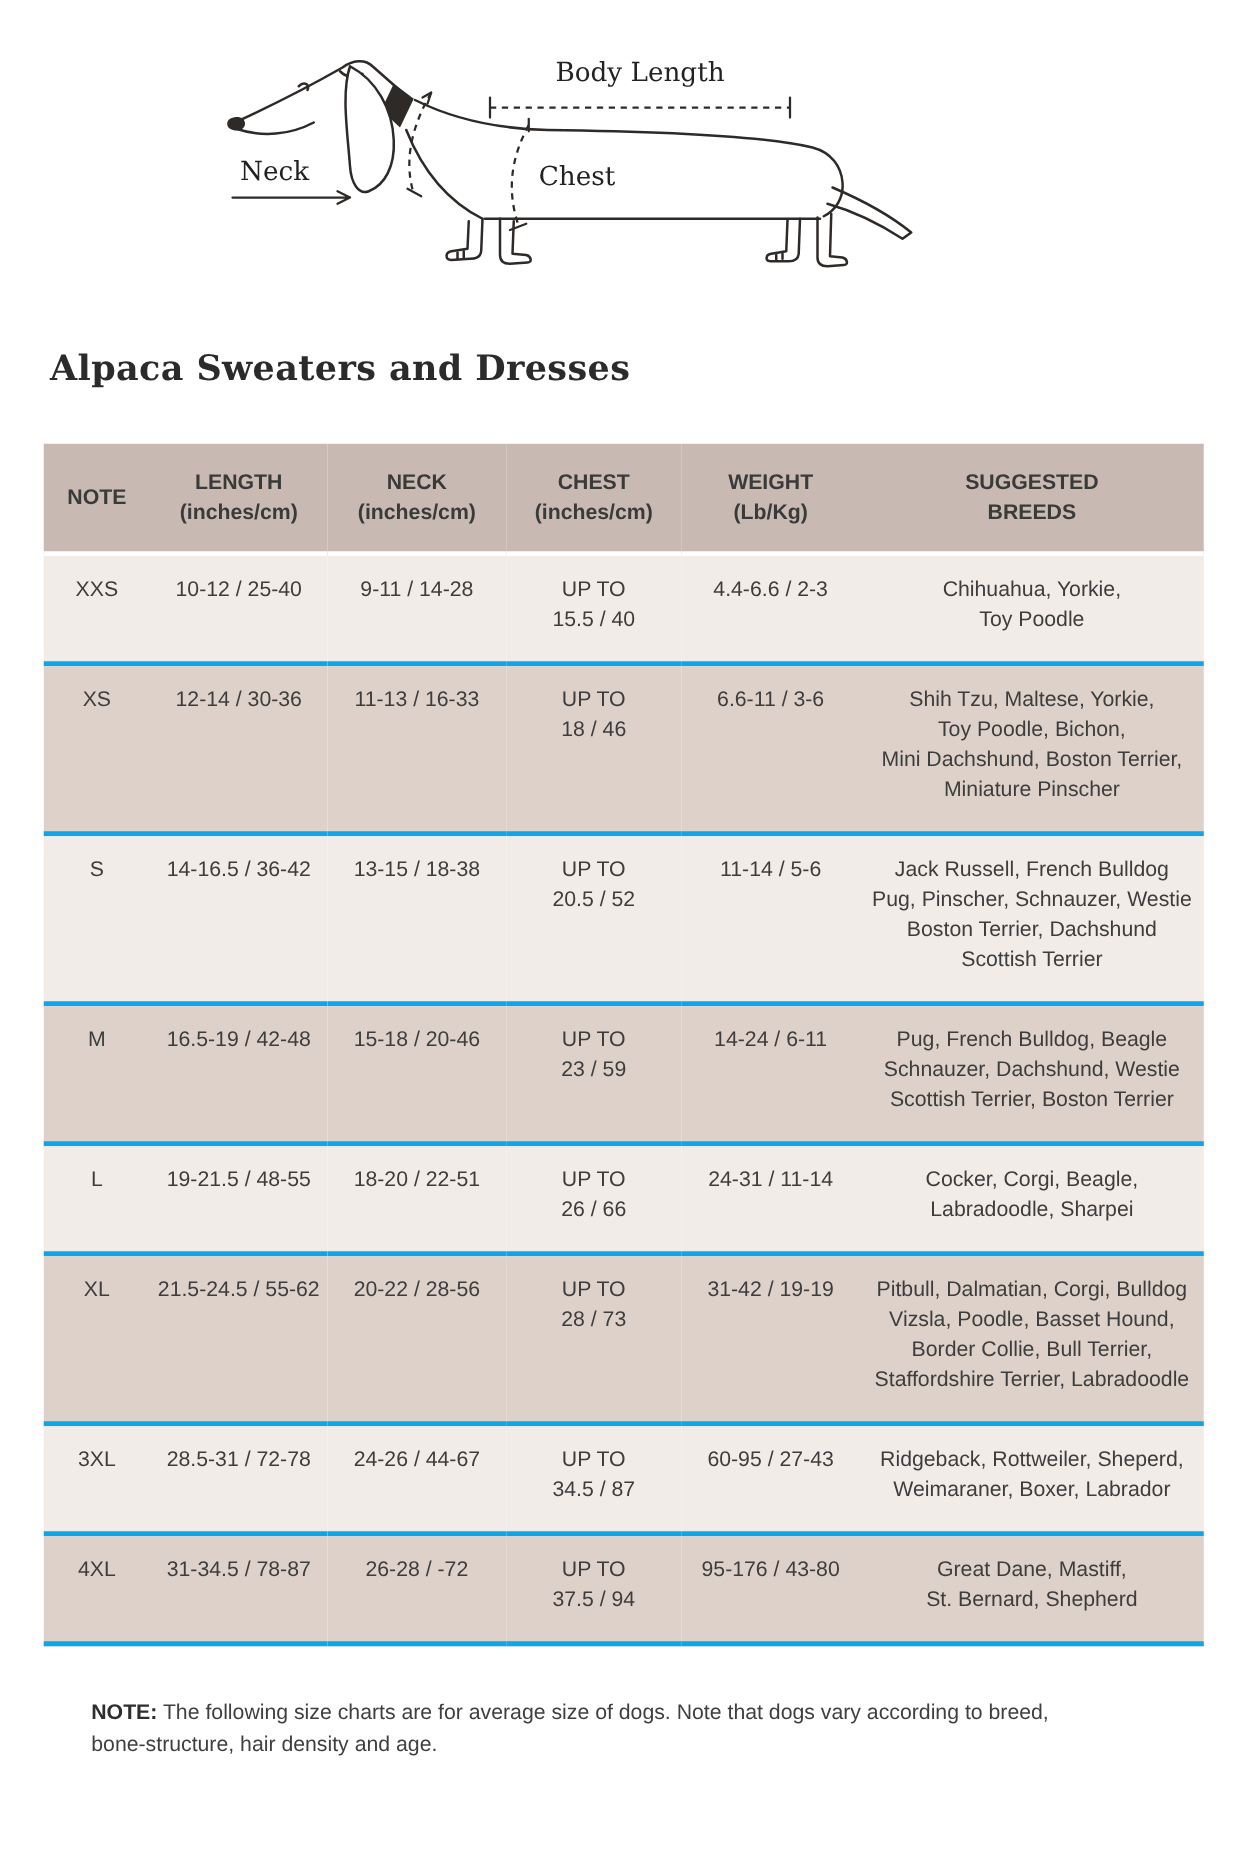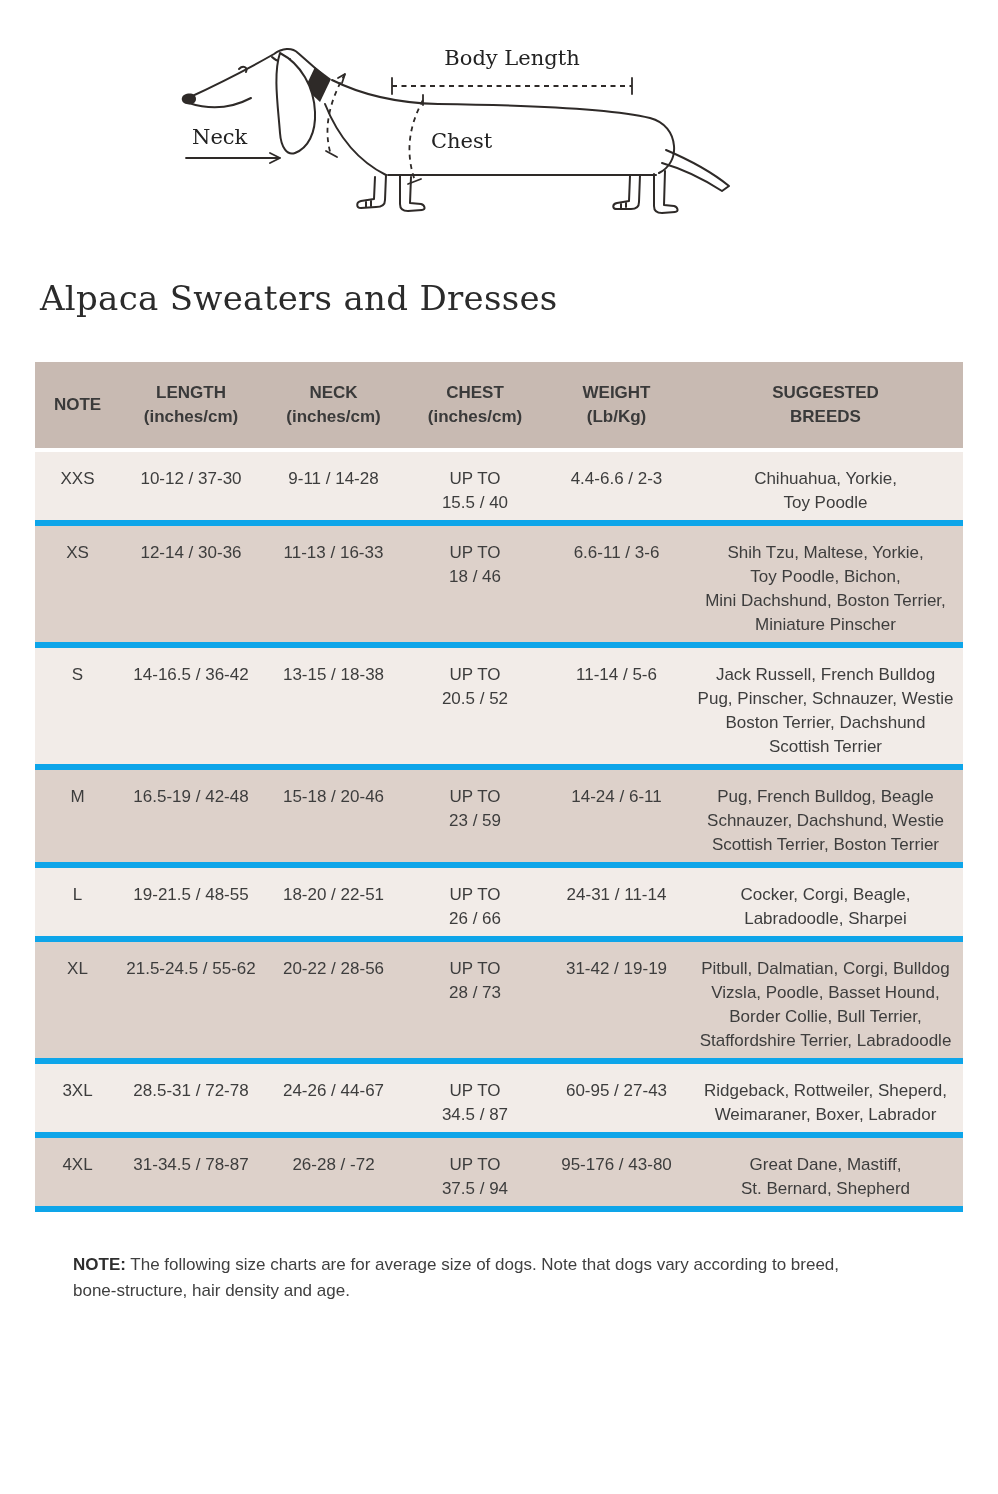--- a/index.html
+++ b/index.html
@@ -18,22 +18,22 @@
     overflow:hidden;
   }
   .diagram{margin:34px 0 0 180px;width:562px;}
   .diagram svg{display:block;}
   .diagram text{
     font-family:"DejaVu Serif", serif;
     fill:#222222;
   }
   h1.page-title{
     font-family:"DejaVu Serif", serif;
-    font-weight:400;
-    font-size:34px;
+    font-weight:700;
+    font-size:28px;
     letter-spacing:0.3px;
     color:var(--title-color);
     margin:58px 0 0 40px;
   }
   table.size-chart{
     border-collapse:separate;border-spacing:0;
     table-layout:fixed;
     width:928px;
     margin:44px 0 0 35px;
     font-size:17px;
@@ -48,22 +48,22 @@
     text-align:center;
     white-space:pre-line;
     padding:19px 4px;
     border-bottom:4px solid #ffffff;
   }
   table.size-chart td{
     vertical-align:top;
     text-align:center;
     line-height:24px;
     white-space:pre-line;
-    padding:15px 4px 5px 4px;
-    border-bottom:6px solid #0ea5e9;
+    padding:15px 4px 21px 4px;
+    border-bottom:4px solid #0ea5e9;
   }
   tbody tr:nth-child(odd) td{background:var(--row-light);}
   tbody tr:nth-child(even) td{background:var(--row-dark);}
   .col-size{width:85px;}
   .col-length{width:142px;}
   .col-neck{width:143px;}
   .col-chest{width:140px;}
   .col-weight{width:143px;}
   .col-breeds{width:275px;}
   .note{
@@ -138,21 +138,21 @@
 (inches/cm)</th>
       <th>WEIGHT
 (Lb/Kg)</th>
       <th>SUGGESTED
 BREEDS</th>
     </tr>
   </thead>
   <tbody>
     <tr>
       <td>XXS</td>
-      <td>10-12 / 37-30</td>
+      <td>10-12 / 25-40</td>
       <td>9-11 / 14-28</td>
       <td>UP TO
 15.5 / 40</td>
       <td>4.4-6.6 / 2-3</td>
       <td>Chihuahua, Yorkie,
 Toy Poodle</td>
     </tr>
     <tr>
       <td>XS</td>
       <td>12-14 / 30-36</td>

